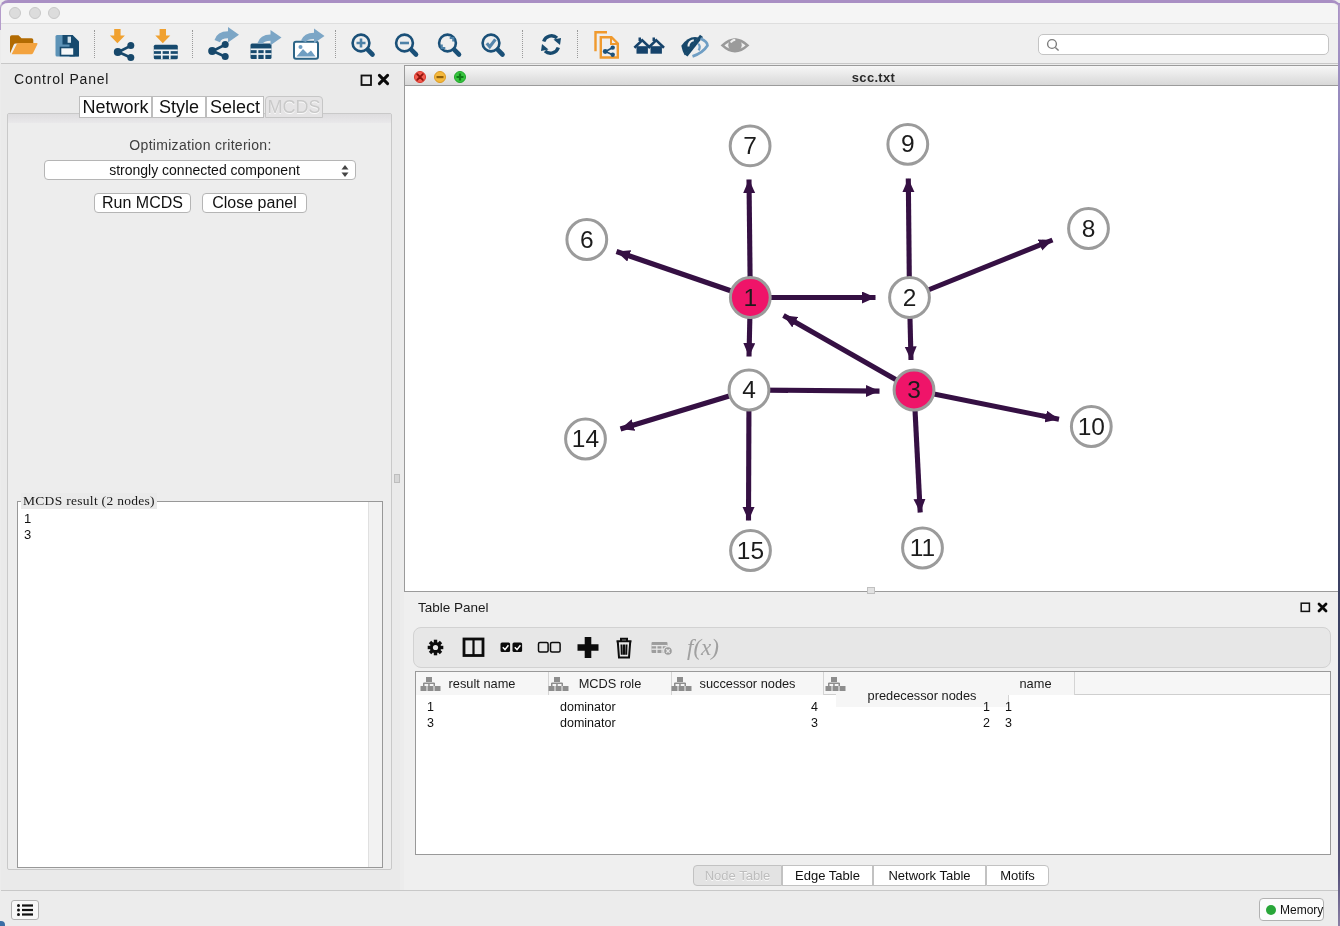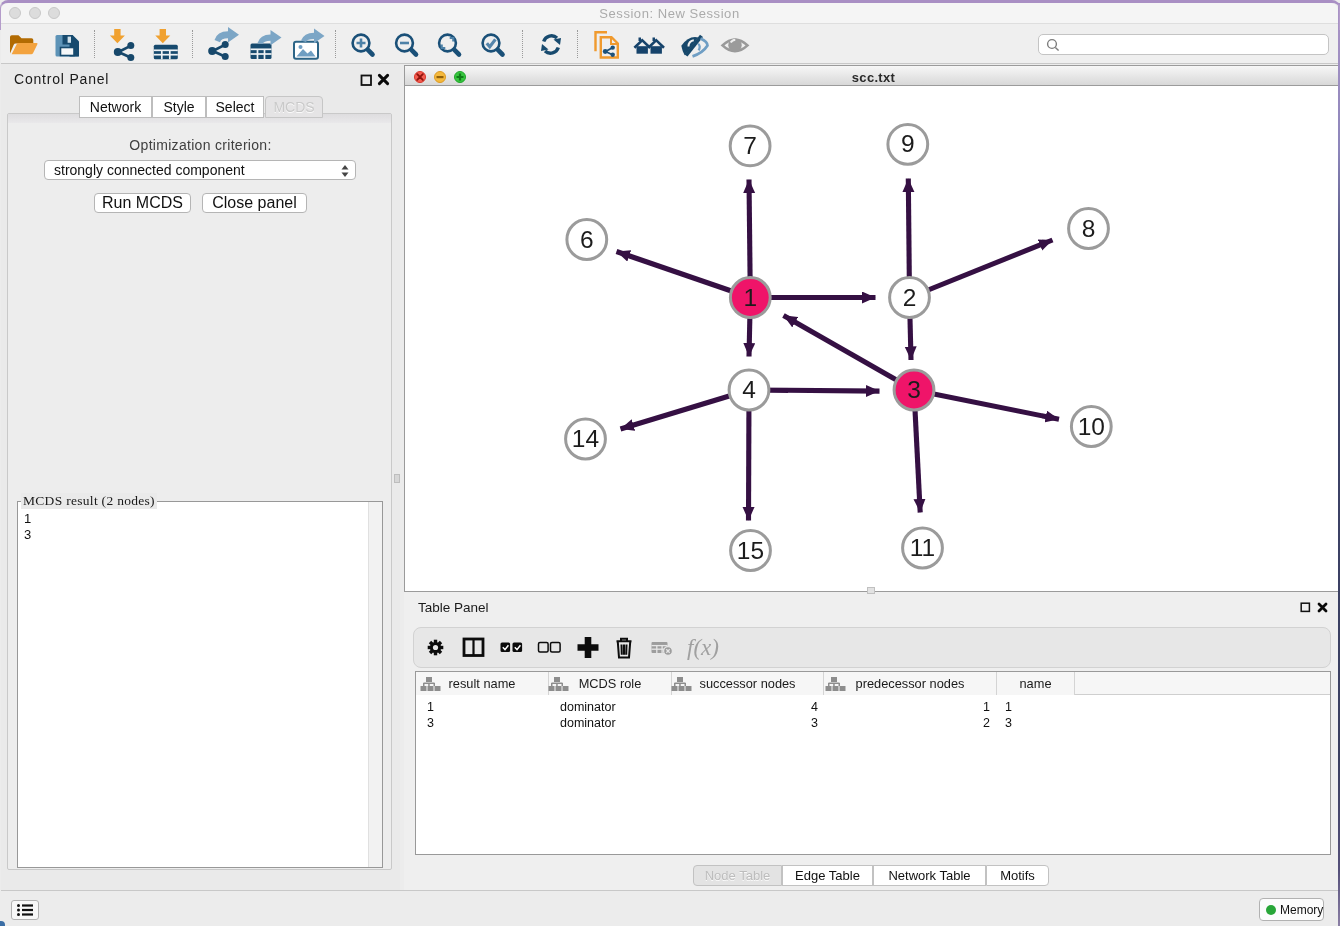--- a/index.html
+++ b/index.html
@@ -13,25 +13,25 @@
   .tl { position:absolute; top:4px; width:12px; height:12px; border-radius:50%; background:#dcdcdc; border:1px solid #c8c8c8; }
   #apptitle { position:absolute; top:3px; width:100%; text-align:center; font-size:13px; letter-spacing:0.55px; color:#ababab; }
   #toolbar { left:1px; top:23px; width:1337px; height:41px; background:#efefef; border-top:1px solid #dedede; border-bottom:1px solid #c8c8c8; }
   .tsep { position:absolute; top:6px; height:28px; width:1px; border-left:1px dotted #9a9a9a; }
   #searchbox { position:absolute; left:1037px; top:10px; width:291px; height:21px; background:#fff; border:1px solid #c4c4c4; border-radius:5px; }
   
   #cpanel { left:1px; top:64px; width:399px; height:827px; background:#eaeaea; }
   #cp-title { position:absolute; left:13px; top:7px; font-size:14px; letter-spacing:0.8px; color:#1a1a1a; }
   #cp-box { position:absolute; left:6px; top:49px; width:385px; height:757px; background:#ededed; border:1px solid #c9c9c9; border-radius:2px; }
   #cp-box-top { position:absolute; left:7px; top:50px; width:383px; height:9px; background:linear-gradient(#dedddf,#e9e8ea); }
-  .cptab { position:absolute; top:32px; height:22px; background:#fff; border:1px solid #bdbdbd; font-size:14px; color:#111; text-align:center; line-height:20px; }
+  .cptab { position:absolute; top:32px; height:22px; background:#fff; border:1px solid #bdbdbd; font-size:18px; color:#111; text-align:center; line-height:20px; }
   #tab-mcds { background:#e5e4e5; border:1px solid #c6c6c6; color:#c9c9c9; border-radius:4px 4px 0 0; text-shadow:0 1px 0 #fafafa; }
   .smallbtn { position:absolute; font-weight:bold; color:#111; }
   #optlabel { position:absolute; left:0; top:73px; width:399px; text-align:center; font-size:14px; letter-spacing:0.3px; color:#404040; }
-  #dropdown { position:absolute; left:43px; top:96px; width:312px; height:20px; background:#fff; border:1px solid #b5b5b5; border-radius:4px; font-size:14px; color:#111; line-height:18px; padding-left:9px; }
+  #dropdown { position:absolute; left:43px; top:96px; width:312px; height:20px; background:#fff; border:1px solid #b5b5b5; border-radius:4px; font-size:14px; color:#111; line-height:18px; padding-left:9px;text-align:center; }
   .btn { position:absolute; top:129px; height:20px; background:#fff; border:1px solid #b5b5b5; border-radius:4px; font-size:16px; color:#111; text-align:center; line-height:18px; }
   #mcdsbox { position:absolute; left:16px; top:437px; width:366px; height:367px; background:#fff; border:1px solid #989898; }
   #mcdslegend { position:absolute; left:20px; top:429px; background:#eaeaea; font-size:13.5px; letter-spacing:0.3px; color:#1a1a1a; padding:0 2px;font-family:Liberation Serif, serif; }
   #mcdstext { position:absolute; left:23px; top:447px; font-size:13px; color:#111; line-height:15.5px; }
   #mcdsscroll { position:absolute; left:367px; top:438px; width:14px; height:365px; background:#f2f2f2; border-left:1px solid #e0e0e0; }
   
   #netwin { left:404px; top:86px; width:935px; height:506px; border:1px solid #9b9b9b; border-top:none; background:#fff; }
   #nettitle { position:absolute; left:404px; top:65px; width:935px; height:21px; background:linear-gradient(#f7f7f7,#d8d8d8); border:1px solid #9b9b9b; z-index:3; }
   #nettitletxt { position:absolute; left:2px; width:100%; top:4px; text-align:center; font-size:13px; font-weight:bold; letter-spacing:0.3px; color:#2a2a2a; }
   .traffic { position:absolute; top:5px; width:12px; height:12px; border-radius:50%; }
@@ -47,21 +47,20 @@
   
   #statusbar { left:1px; top:890px; width:1337px; height:36px; background:#ececec; border-top:1px solid #c8c8c8; }
 </style>
 </head>
 <body>
 
   <div class="abs" id="titlebar">
     <div class="tl" style="left:8px;"></div>
     <div class="tl" style="left:28px;"></div>
     <div class="tl" style="left:47px;"></div>
-    <div id="apptitle">Session: New Session</div>
   </div>
 
   <div class="abs" id="toolbar">
     <svg width="780" height="41" viewBox="0 0 780 41" style="position:absolute;left:0;top:0;">
 
       <path d="M9 29.5 V13 q0-1.8 1.8-1.8 h6.7 l3 3 h10 q1.8 0 1.8 1.8 v3.5 h-17.5 q-1.6 0-2.2 1.4z" fill="#b26b02"></path>
       <path d="M10.6 30.3 l5.2-10.3 q0.5-1 1.7-1 h18 q1.5 0 0.9 1.3 l-4.4 8.9 q-0.55 1.1-1.75 1.1 z" fill="#f3a33f"></path>
 
       <path d="M54.5 12.5 q0-1.5 1.5-1.5 H71.5 l6.5 6.5 V31 q0 1.5-1.5 1.5 H56 q-1.5 0-1.5-1.5 z" fill="#5d93b7"></path>
       <path d="M68.5 11 h3 l6.5 6.5 V32.5 h-9.5 z" fill="#174a6e"></path>
@@ -327,21 +326,21 @@
       <circle cx="264" cy="23" r="4.4" fill="#9d9d9d" stroke="#e7e7e7" stroke-width="1.2"></circle>
       <path d="M262.3 21.3 l3.4 3.4 M265.7 21.3 l-3.4 3.4" stroke="#e7e7e7" stroke-width="1.3"></path>
 
       <text x="283" y="27" font-family="Liberation Serif" font-style="italic" font-size="23px" fill="#a0a0a0">f(x)</text>
     </svg>
     <div id="tp-table">
       <div id="thead"></div>
       <div class="thcell" style="left:0px;width:133px;">result name</div>
       <div class="thcell" style="left:133px;width:123px;">MCDS role</div>
       <div class="thcell" style="left:256px;width:152px;">successor nodes</div>
-      <div class="thcell" style="left:408px;width:173px;">predecessor nodes</div>
+      <div class="thcell" style="left:420px;width:173px;margin-top:12px;">predecessor nodes</div>
       <div class="thcell" style="left:581px;width:78px;">name</div>
       <svg width="600" height="14" viewBox="0 0 600 14" style="position:absolute;left:0;top:5px;">
         <g fill="#8d8d8d">
           <path d="M10 0 h6 v5 h-6z M7.5 5.5 h11 v1.5 h-11z M7 6 h1.5 v3 h-1.5z M12.2 6 h1.5 v3 h-1.5z M17.5 6 h1.5 v3 h-1.5z M4.5 9 h6 v5 h-6z M11.5 9 h6 v5 h-6z M18.5 9 h6 v5 h-6z" transform="translate(0,0)"></path>
           <path d="M10 0 h6 v5 h-6z M7.5 5.5 h11 v1.5 h-11z M7 6 h1.5 v3 h-1.5z M12.2 6 h1.5 v3 h-1.5z M17.5 6 h1.5 v3 h-1.5z M4.5 9 h6 v5 h-6z M11.5 9 h6 v5 h-6z M18.5 9 h6 v5 h-6z" transform="translate(128,0)"></path>
           <path d="M10 0 h6 v5 h-6z M7.5 5.5 h11 v1.5 h-11z M7 6 h1.5 v3 h-1.5z M12.2 6 h1.5 v3 h-1.5z M17.5 6 h1.5 v3 h-1.5z M4.5 9 h6 v5 h-6z M11.5 9 h6 v5 h-6z M18.5 9 h6 v5 h-6z" transform="translate(251,0)"></path>
           <path d="M10 0 h6 v5 h-6z M7.5 5.5 h11 v1.5 h-11z M7 6 h1.5 v3 h-1.5z M12.2 6 h1.5 v3 h-1.5z M17.5 6 h1.5 v3 h-1.5z M4.5 9 h6 v5 h-6z M11.5 9 h6 v5 h-6z M18.5 9 h6 v5 h-6z" transform="translate(405,0)"></path>
         </g>
       </svg>
       <div class="trow" style="left:11px;top:27px;">1</div>

